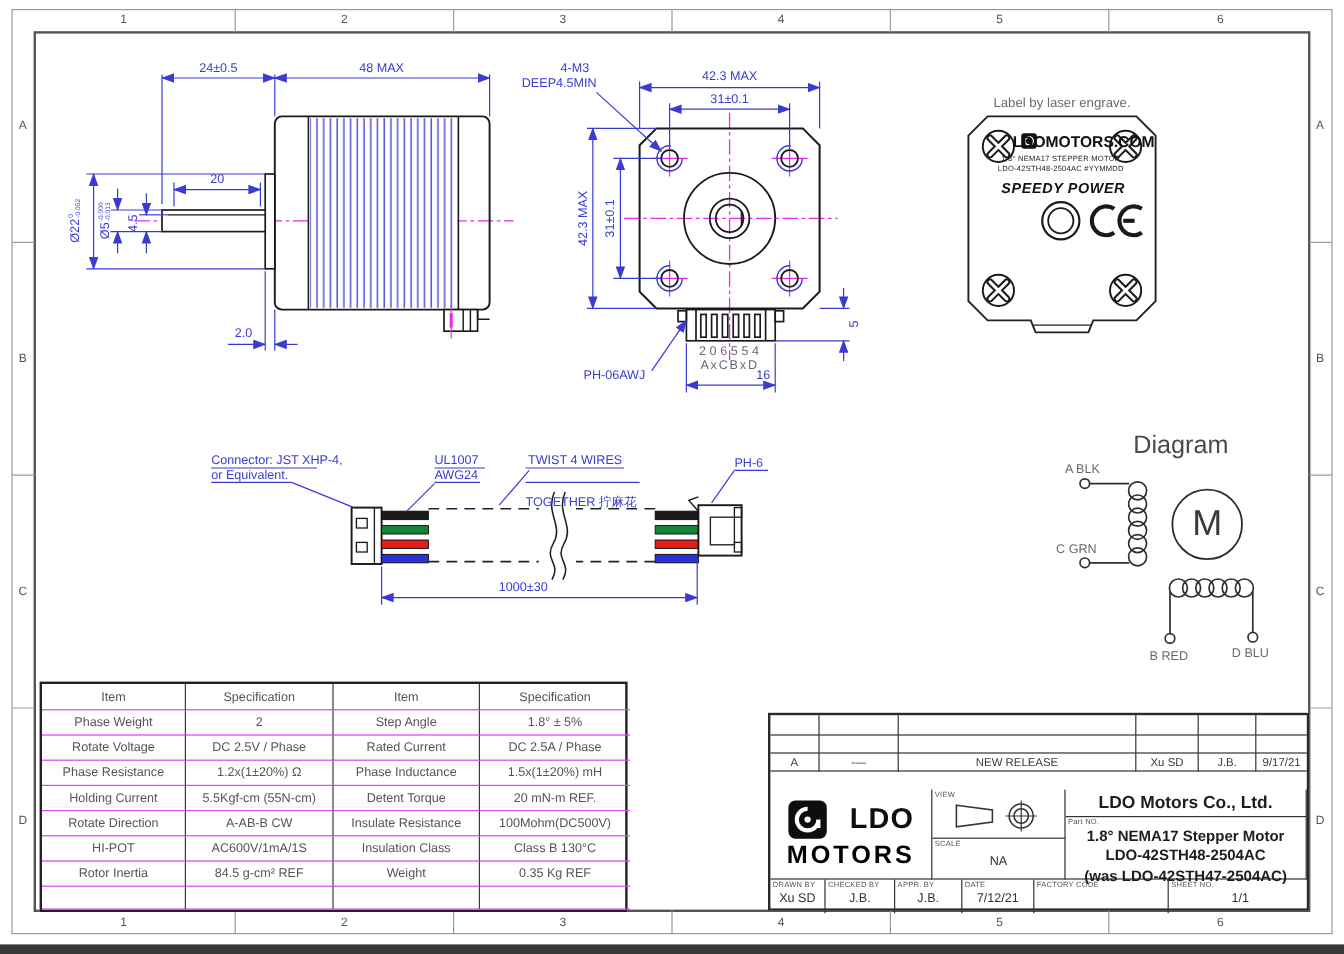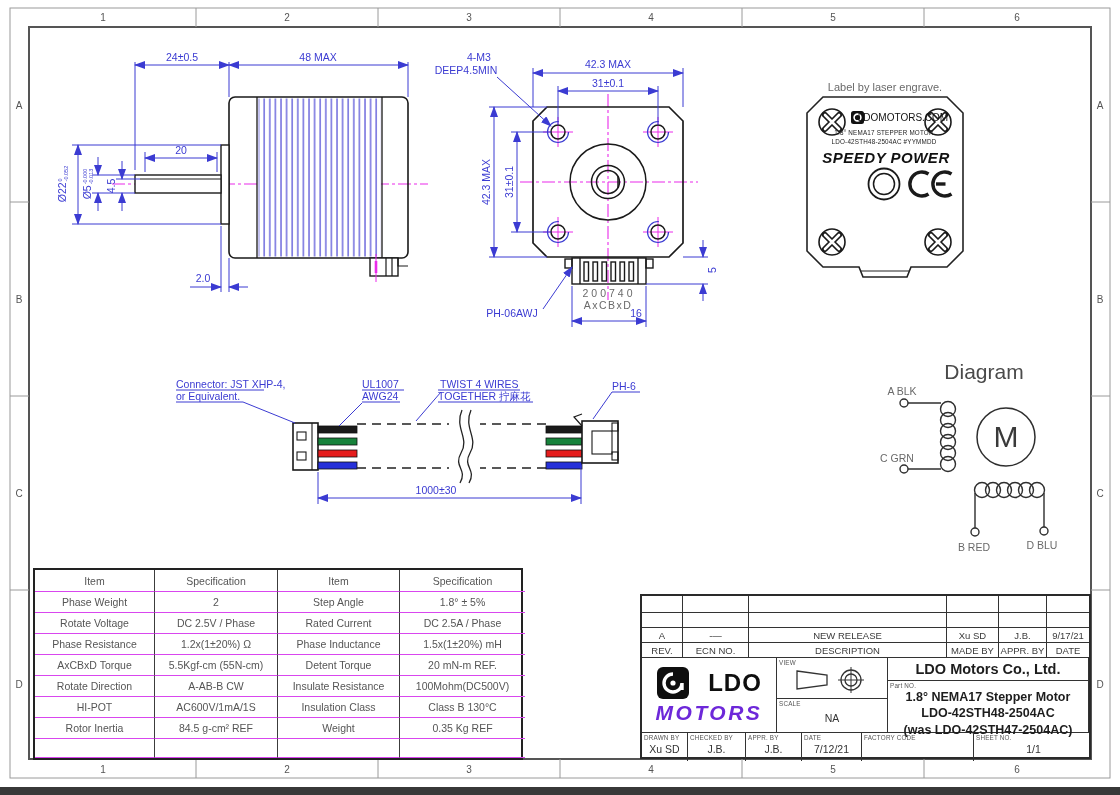--- a/index.html
+++ b/index.html
@@ -9,23 +9,23 @@
   svg.lw { position:absolute; left:0; top:0; }
 
   .t { position:absolute; white-space:nowrap; color:#3b3bd2; font-size:10.5px; line-height:1; }
   .c { transform:translate(-50%,-50%); }
   .r { transform:translate(-50%,-50%) rotate(-90deg); }
   .g { color:#6a6a6a; }
   .zone { position:absolute; color:#555; font-size:10px; transform:translate(-50%,-50%); }
   .tol { display:inline-flex; flex-direction:column; font-size:5.5px; line-height:1.15; margin-left:1px; vertical-align:middle; }
 
   
-  .lbl-brand { font-size:10px; font-weight:normal; color:#111; }
+  .lbl-brand { font-size:13px; font-weight:bold; color:#111; }
   .lbl-tiny { font-size:6.3px; color:#222; letter-spacing:.2px; }
-  .lbl-slogan { font-size:15px; font-weight:bold; font-style:italic; color:#111; letter-spacing:.5px; }
+  .lbl-slogan { font-size:12px; font-weight:bold; font-style:italic; color:#111; letter-spacing:.5px; }
 
   
   #specTable { position:absolute; left:33px; top:568px; width:490px; height:192px;
     display:grid; grid-template-columns:120px 123px 122px 125px;
     grid-template-rows:22px repeat(7,21px) 1fr;
     border:2px solid #222; background:#fff; }
   #specTable .cell { border-right:1px solid #3c3c3c; border-bottom:1px solid #d946ef;
     display:flex; align-items:center; justify-content:center;
     font-size:10.5px; color:#555; overflow:hidden; }
   #specTable .cell:nth-child(4n) { border-right:none; }
@@ -36,21 +36,21 @@
   .rrow .rc { border-right:1px solid #333; border-bottom:1px solid #333; display:flex; align-items:center; justify-content:center; font-size:9.5px; color:#3a3a3a; }
   .rrow .rc:last-child { border-right:none;text-align:right; }
   .tcell { position:absolute; border-right:1px solid #333; border-bottom:1px solid #333; }
   .flab { position:absolute; left:2px; top:1px; font-size:6.3px; color:#555; letter-spacing:.2px; }
   .fval { position:absolute; left:0; right:0; top:10px; text-align:center; font-size:10.5px; color:#333; }
   .partlines { position:absolute; left:0; right:0; top:8px; text-align:center; font-weight:bold; font-size:12.5px; color:#1d1d1d; line-height:1.3; }
 
   #logoCell { display:flex; flex-direction:column; align-items:center; justify-content:center; gap:1px; }
   .logoRow { display:flex; align-items:center; gap:18px; }
   .logoTxt1 { font-size:24px; font-weight:800; color:#0e0e0e; letter-spacing:1px; }
-  .logoTxt2 { font-size:21px; font-weight:800; color:#6d28d9; letter-spacing:2.5px;font-style:italic; }
+  .logoTxt2 { font-size:21px; font-weight:800; color:#000000; letter-spacing:2.5px; }
 
   #bottomBar { position:absolute; left:0; top:787px; width:1120px; height:8px; background:#383838; }
 </style>
 </head>
 <body>
 
 <div id="page">
 
   <svg class="lw" width="1120" height="795" viewBox="0 0 1120 795">
     <defs>
@@ -309,41 +309,41 @@
   </div>
 
   <div>
     <div class="t c" style="left:479px;top:57px">4-M3</div>
     <div class="t c" style="left:466px;top:70px">DEEP4.5MIN</div>
     <div class="t c" style="left:608px;top:64px">42.3 MAX</div>
     <div class="t c" style="left:608px;top:83px">31±0.1</div>
     <div class="t r" style="left:486px;top:182px">42.3 MAX</div>
     <div class="t r" style="left:509px;top:182px">31±0.1</div>
     <div class="t r" style="left:712px;top:270px">5</div>
-    <div class="t c g" style="left:609px;top:293px;letter-spacing:3px">200740</div>
+    <div class="t c g" style="left:609px;top:293px;letter-spacing:3px">206554</div>
     <div class="t c g" style="left:608px;top:305px;letter-spacing:1.5px">AxCBxD</div>
     <div class="t c" style="left:636px;top:313px">16</div>
     <div class="t c" style="left:512px;top:313px">PH-06AWJ</div>
   </div>
 
   <div>
     <div class="t c g" style="left:885px;top:87px;font-size:11px">Label by laser engrave.</div>
     <div class="t c lbl-brand" style="left:903px;top:118px">LDOMOTORS.COM</div>
     <div class="t c lbl-tiny" style="left:884px;top:133px">1.8° NEMA17 STEPPER MOTOR</div>
     <div class="t c lbl-tiny" style="left:884px;top:142px">LDO-42STH48-2504AC  #YYMMDD</div>
     <div class="t c lbl-slogan" style="left:886px;top:157px">SPEEDY POWER</div>
   </div>
 
   <div>
     <div class="t" style="left:176px;top:379px">Connector: JST XHP-4,</div>
     <div class="t" style="left:176px;top:391px">or Equivalent.</div>
     <div class="t" style="left:362px;top:379px">UL1007</div>
     <div class="t" style="left:362px;top:391px">AWG24</div>
     <div class="t" style="left:440px;top:379px">TWIST 4 WIRES</div>
-    <div class="t" style="left:438px;top:391px">TOGETHER 拧麻花</div>
+    <div class="t" style="left:438px;top:414px">TOGETHER 拧麻花</div>
     <div class="t" style="left:612px;top:381px">PH-6</div>
     <div class="t c" style="left:436px;top:490px">1000±30</div>
   </div>
 
   <div>
     <div class="t c" style="left:984px;top:371px;font-size:21px;color:#4a4a4a">Diagram</div>
     <div class="t c g" style="left:902px;top:391px">A BLK</div>
     <div class="t c g" style="left:897px;top:458px">C GRN</div>
     <div class="t c g" style="left:974px;top:547px">B RED</div>
     <div class="t c g" style="left:1042px;top:545px">D BLU</div>
@@ -364,21 +364,21 @@
     <div class="cell">Rotate Voltage</div>
     <div class="cell">DC 2.5V / Phase</div>
     <div class="cell">Rated Current</div>
     <div class="cell">DC 2.5A / Phase</div>
 
     <div class="cell">Phase Resistance</div>
     <div class="cell">1.2x(1±20%) Ω</div>
     <div class="cell">Phase Inductance</div>
     <div class="cell">1.5x(1±20%) mH</div>
 
-    <div class="cell">AxCBxD Torque</div>
+    <div class="cell">Holding Current</div>
     <div class="cell">5.5Kgf-cm (55N-cm)</div>
     <div class="cell">Detent Torque</div>
     <div class="cell">20 mN-m REF.</div>
 
     <div class="cell">Rotate Direction</div>
     <div class="cell">A-AB-B CW</div>
     <div class="cell">Insulate Resistance</div>
     <div class="cell">100Mohm(DC500V)</div>
 
     <div class="cell">HI-POT</div>
@@ -415,28 +415,20 @@
         <div class="rc"></div>
         <div class="rc"></div>
     </div>
     <div class="rrow" style="top:32px;height:15px">
       <div class="rc">A</div>
       <div class="rc">-—</div>
       <div class="rc">NEW RELEASE</div>
       <div class="rc">Xu SD</div>
       <div class="rc">J.B.</div>
       <div class="rc">9/17/21</div>
-    </div>
-    <div class="rrow" style="top:47px;height:15px">
-      <div class="rc">REV.</div>
-      <div class="rc">ECN NO.</div>
-      <div class="rc">DESCRIPTION</div>
-      <div class="rc">MADE BY</div>
-      <div class="rc">APPR. BY</div>
-      <div class="rc">DATE</div>
     </div>
 
     <div class="tcell" id="logoCell" style="left:0;top:62px;width:135px;height:75px">
       <div class="logoRow">
         <svg width="34" height="34" viewBox="0 0 34 34">
           <rect x="1" y="1" width="32" height="32" rx="6" fill="#0e0e0e"></rect>
           <path d="M17,8 A9,9 0 1 0 26,17 L26,24" fill="none" stroke="#fff" stroke-width="3.4"></path>
           <circle cx="17" cy="17" r="2.6" fill="#fff"></circle>
         </svg>
         <span class="logoTxt1">LDO</span>

